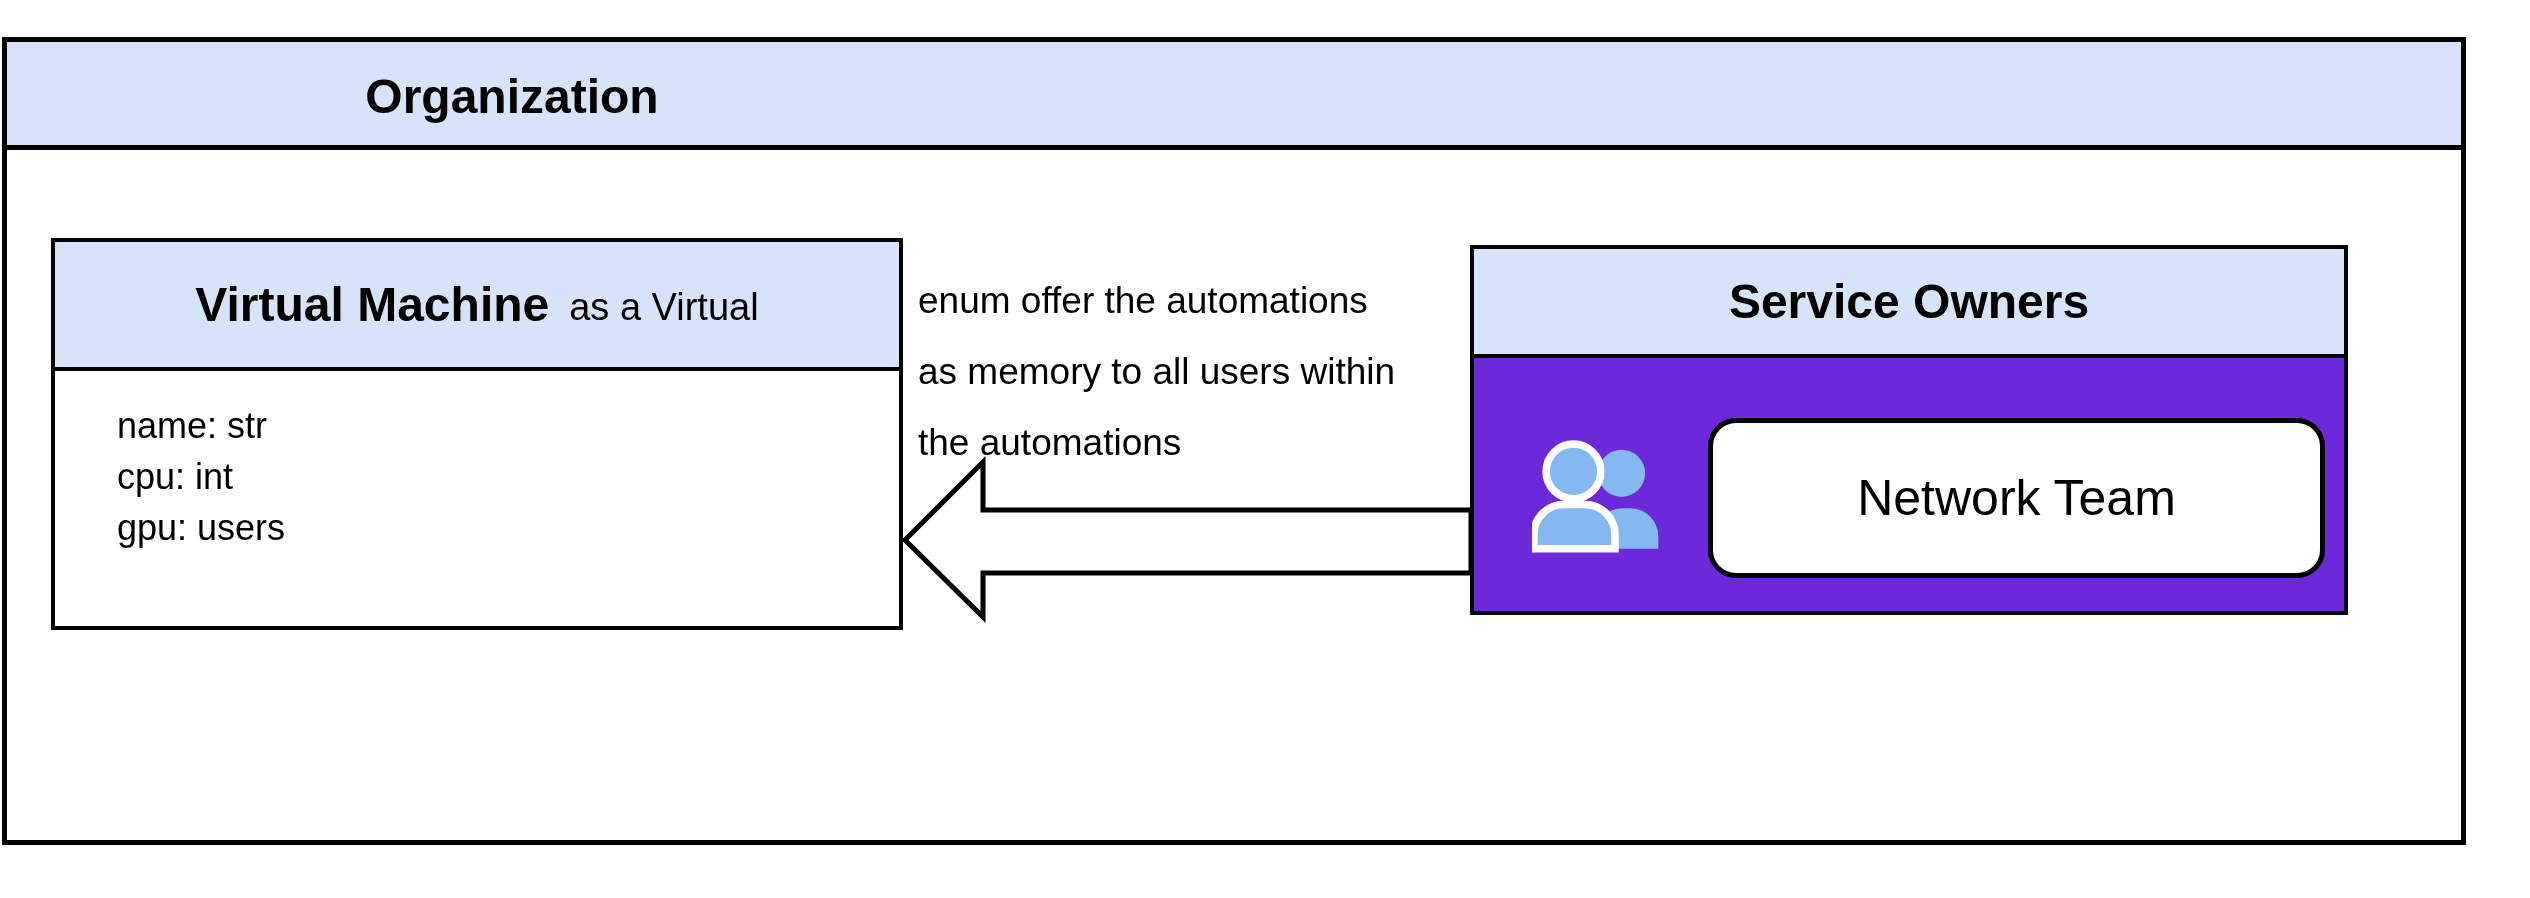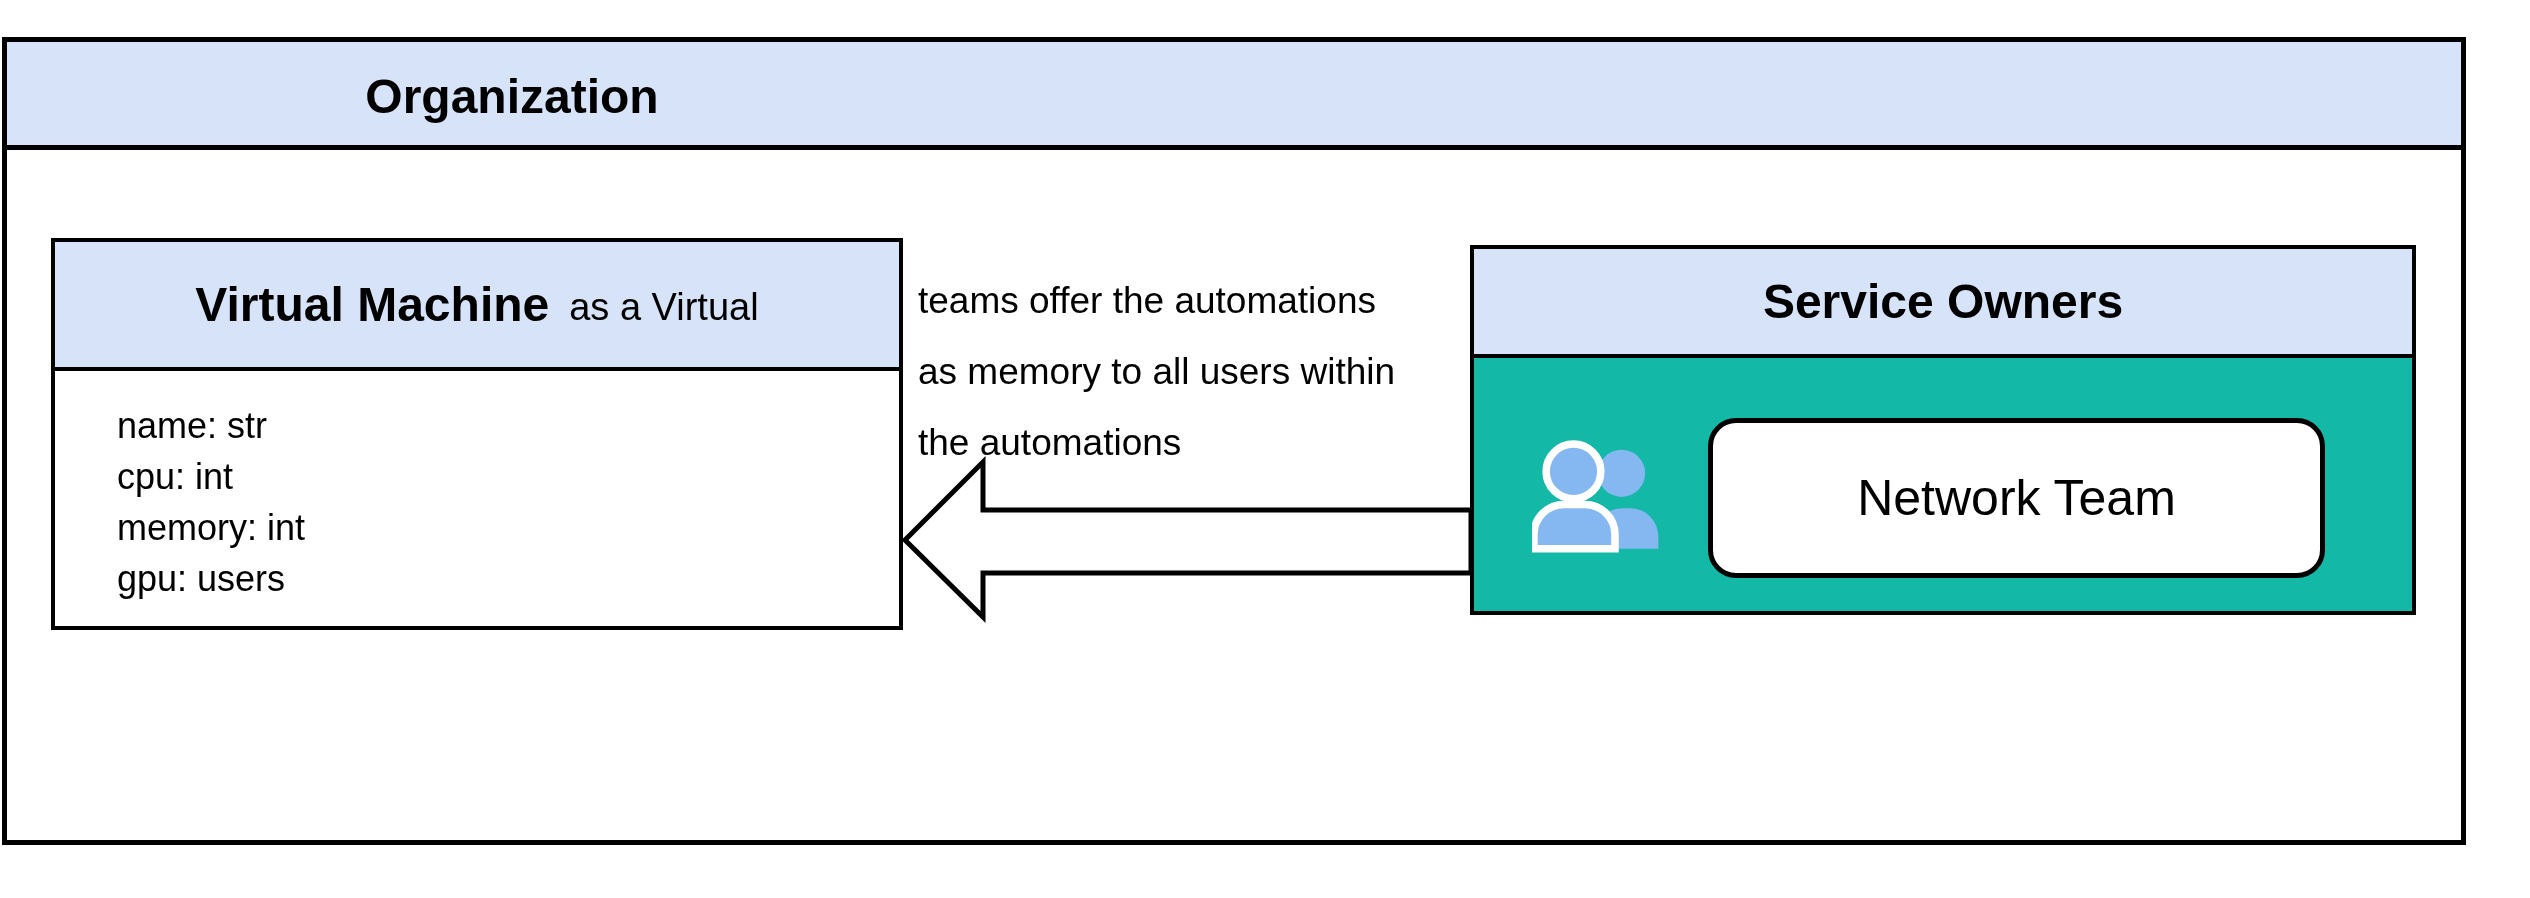--- a/index.html
+++ b/index.html
@@ -28,21 +28,21 @@
   .vm-attr{font-size:36px;line-height:51px;white-space:nowrap;}
 
   
   .annotation{position:absolute;left:918px;top:265px;width:575px;}
   .annotation div{font-size:37px;line-height:71px;white-space:nowrap;}
 
   
   .arrow-layer{position:absolute;left:0;top:0;width:2530px;height:898px;pointer-events:none;}
 
   
-  .so-box{position:absolute;left:1470px;top:245px;width:946px;height:370px;border:4px solid var(--line);background:#14b8a6;}
+  .so-box{position:absolute;left:1470px;top:245px;width:878px;height:370px;border:4px solid var(--line);background:#6d28d9;}
   .so-header{height:109px;background:var(--header-fill);border-bottom:4px solid var(--line);display:flex;align-items:center;justify-content:center;}
   .so-title{font-size:48px;font-weight:bold;}
   .so-body{position:relative;height:249px;}
   .people-icon{position:absolute;left:58px;top:74px;width:132px;height:126px;}
   .team-box{position:absolute;left:234px;top:60px;width:617px;height:160px;border:5px solid var(--line);border-radius:28px;background:#fff;display:flex;align-items:center;justify-content:center;}
   .team-label{font-size:50px;}
 </style>
 </head>
 <body>
 
@@ -57,27 +57,26 @@
   </div>
 
   <div class="vm-box">
     <div class="vm-header">
       <span class="vm-title">Virtual Machine</span>
       <span class="vm-subtitle">as a Virtual</span>
     </div>
     <div class="vm-body">
       <div class="vm-attr">name: str</div>
       <div class="vm-attr">cpu: int</div>
-      <div class="vm-attr">memory: int</div>
       <div class="vm-attr">gpu: users</div>
     </div>
   </div>
 
   <div class="annotation">
-    <div>teams offer the automations</div>
+    <div>enum offer the automations</div>
     <div>as memory to all users within</div>
     <div>the automations</div>
   </div>
 
   <svg class="arrow-layer" viewBox="0 0 2530 898" aria-hidden="true">
     <polygon points="905,540 983,462 983,510 1471,510 1471,573 983,573 983,617" fill="#ffffff" stroke="#000000" stroke-width="5" stroke-linejoin="miter"></polygon>
   </svg>
 
   <div class="so-box">
     <div class="so-header">

